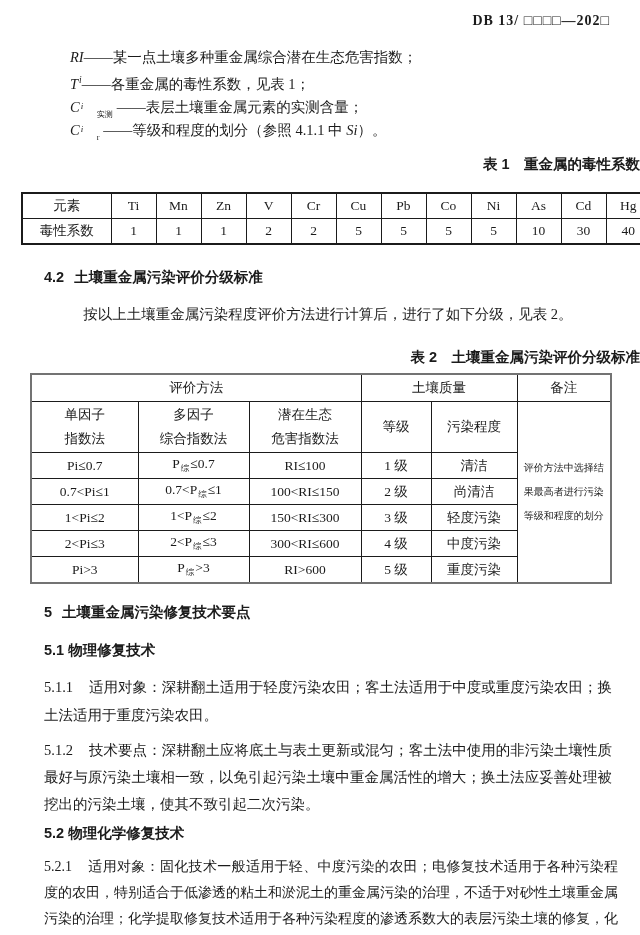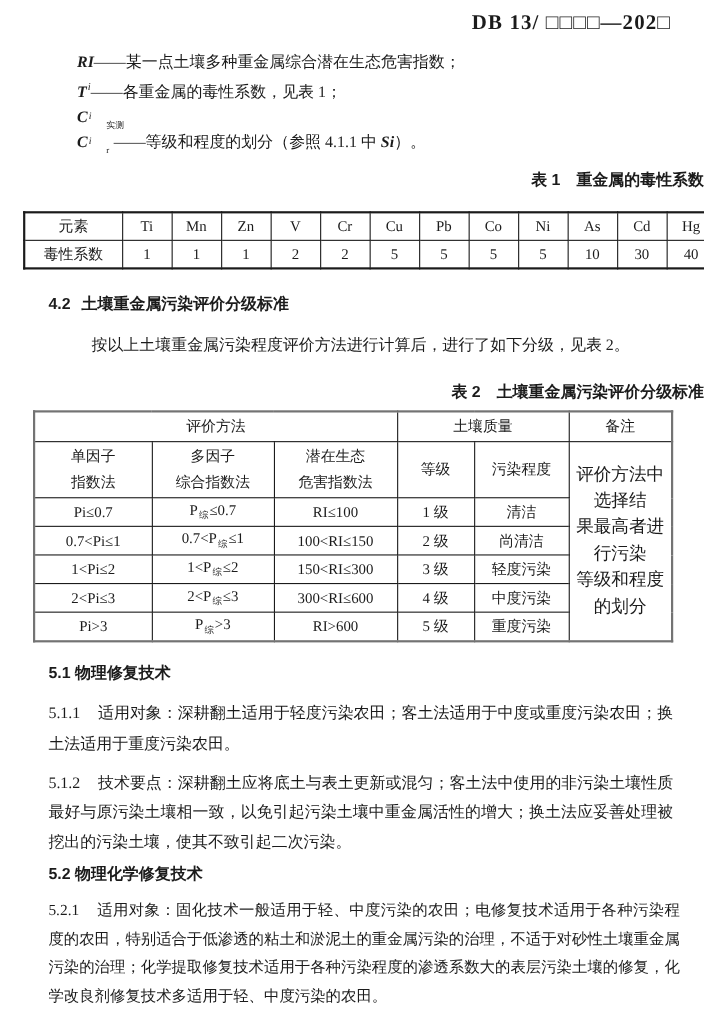--- a/index.html
+++ b/index.html
@@ -6,28 +6,28 @@
   body{
     width:640px;height:935px;background:#ffffff;
     font-family:"Liberation Serif","DejaVu Serif",serif;
     color:#1b1b1b;
   }
   .page{position:relative;width:640px;height:935px;overflow:hidden;background:#fff;}
 
   
   .doc-number{
     padding:10px 30px 0 0;text-align:right;
-    font-weight:bold;font-size:19px;line-height:22px;letter-spacing:1px;
+    font-weight:bold;font-size:14px;line-height:22px;letter-spacing:1px;
     font-family:"Liberation Serif","DejaVu Serif",serif;
   }
 
   
   .defs{margin:14px 0 0 70px;font-size:14.5px;}
   .def-line{line-height:23px;white-space:nowrap;}
-  .sym{font-style:italic;font-family:"Liberation Serif","DejaVu Serif",serif;font-weight:bold;}
+  .sym{font-style:italic;font-family:"Liberation Serif","DejaVu Serif",serif;}
   .sup-i{font-style:italic;font-size:9.5px;vertical-align:6px;margin-left:1px;}
   .supsub{display:inline-block;vertical-align:-5px;line-height:1;text-align:left;margin:0 4px 0 1px;}
   .supsub .s-top{display:block;font-size:9px;font-style:italic;line-height:8px;}
   .supsub .s-bot{display:block;font-size:8px;line-height:9px;margin-left:16px;}
 
   
   .tbl-caption{
     margin-top:12px;text-align:right;font-weight:bold;font-size:14.5px;line-height:20px;
     font-family:"Liberation Sans","DejaVu Sans",sans-serif;
   }
@@ -41,41 +41,41 @@
   
   table{border-collapse:collapse;table-layout:fixed;}
   td{border:1px solid #1b1b1b;text-align:center;vertical-align:middle;
      font-size:13.5px;padding:0 2px;overflow:hidden;}
   .tbl1{margin:18px 4px 0 21px;width:631px;border:2px solid #1b1b1b;}
   .tbl1 td{height:24px;}
   .tbl2{margin:6px 0 0 30px;width:580px;border:2px solid #737373;}
   .tbl2 .r-group td{height:26px;}
   .tbl2 .r-colhead td{height:50px;line-height:24px;white-space:pre-line;}
   .tbl2 .r-data td{height:25px;}
-  .note-cell{white-space:pre-line;line-height:34px;font-size:16px;padding:0 6px;}
+  .note-cell{white-space:pre-line;line-height:34px;font-size:10px;padding:0 6px;}
   .sub-zh{font-size:8.5px;vertical-align:-3px;margin:0 1px;}
 
   
   .para{margin-right:28px;margin-left:44px;font-size:14.5px;line-height:28px;text-align:justify;}
   .para .p-num{margin-right:16px;}
   .para-indent{text-indent:2.7em;line-height:22px;}
   .p512{line-height:27px;}
   .p521{font-size:14px;line-height:26px;margin-right:22px;}
 </style>
 </head>
 <body>
 
 <div class="page">
 
   <div class="doc-number">DB 13/ □□□□—202□</div>
 
   <div class="defs">
     <div class="def-line"><span class="sym">RI</span><span>——某一点土壤多种重金属综合潜在生态危害指数；</span></div>
     <div class="def-line"><span class="sym">T</span><span class="sup-i">i</span><span>——各重金属的毒性系数，见表 1；</span></div>
-    <div class="def-line"><span class="sym">C</span><span class="supsub"><span class="s-top">i</span><span class="s-bot">实测</span></span></div>
+    <div class="def-line"><span class="sym">C</span><span class="supsub"><span class="s-top">i</span><span class="s-bot">实测</span></span><span>——表层土壤重金属元素的实测含量；</span></div>
     <div class="def-line"><span class="sym">C</span><span class="supsub"><span class="s-top">i</span><span class="s-bot">r</span></span><span>——等级和程度的划分（参照 4.1.1 中 </span><span class="sym">Si</span><span>）。</span></div>
   </div>
 
   <div class="tbl-caption">表 1　重金属的毒性系数</div>
 
   <table class="tbl1">
     <colgroup>
         <col style="width:89px">
       </colgroup>
     <tbody id="table1-body">
@@ -177,20 +177,21 @@
       <tr class="r-data">
         <td>Pi&gt;3</td>
         <td><span>P</span><span class="sub-zh">综</span><span>&gt;3</span></td>
         <td>RI&gt;600</td>
         <td>5 级</td>
         <td>重度污染</td>
       </tr>
     </tbody>
   </table>
 
+  <div class="sec-head" style="margin-top:18px"><span class="sec-num">5</span><span>土壤重金属污染修复技术要点</span></div>
 
   <div class="sec-head wide-gap" style="margin-top:18px"><span class="sec-num">5.1</span><span>物理修复技术</span></div>
 
   <div class="para" style="margin-top:13px"><span class="p-num">5.1.1</span><span>适用对象：深耕翻土适用于轻度污染农田；客土法适用于中度或重度污染农田；换土法适用于重度污染农田。</span></div>
 
   <div class="para p512" style="margin-top:8px"><span class="p-num">5.1.2</span><span>技术要点：深耕翻土应将底土与表土更新或混匀；客土法中使用的非污染土壤性质最好与原污染土壤相一致，以免引起污染土壤中重金属活性的增大；换土法应妥善处理被挖出的污染土壤，使其不致引起二次污染。</span></div>
 
   <div class="sec-head wide-gap" style="margin-top:5px"><span class="sec-num">5.2</span><span>物理化学修复技术</span></div>
 
   <div class="para p521" style="margin-top:11px"><span class="p-num">5.2.1</span><span>适用对象：固化技术一般适用于轻、中度污染的农田；电修复技术适用于各种污染程度的农田，特别适合于低渗透的粘土和淤泥土的重金属污染的治理，不适于对砂性土壤重金属污染的治理；化学提取修复技术适用于各种污染程度的渗透系数大的表层污染土壤的修复，化学改良剂修复技术多适用于轻、中度污染的农田。</span></div>

